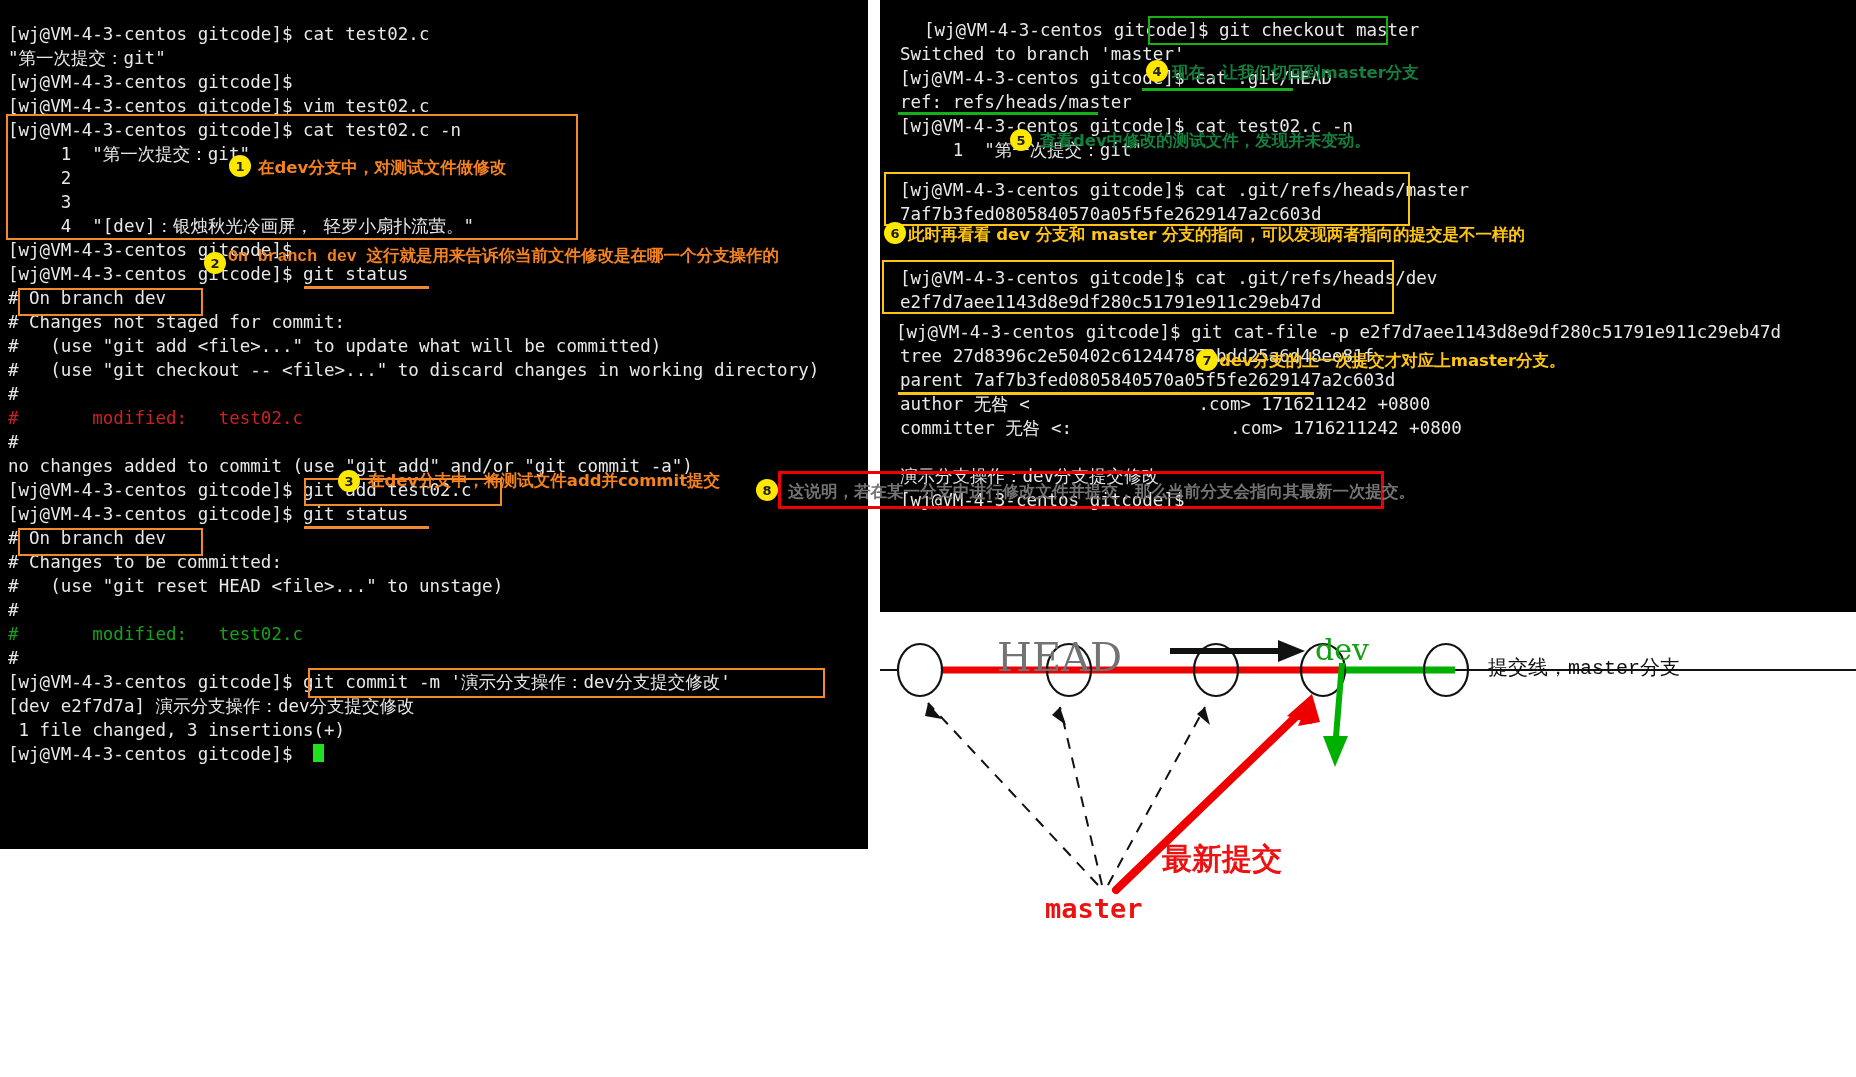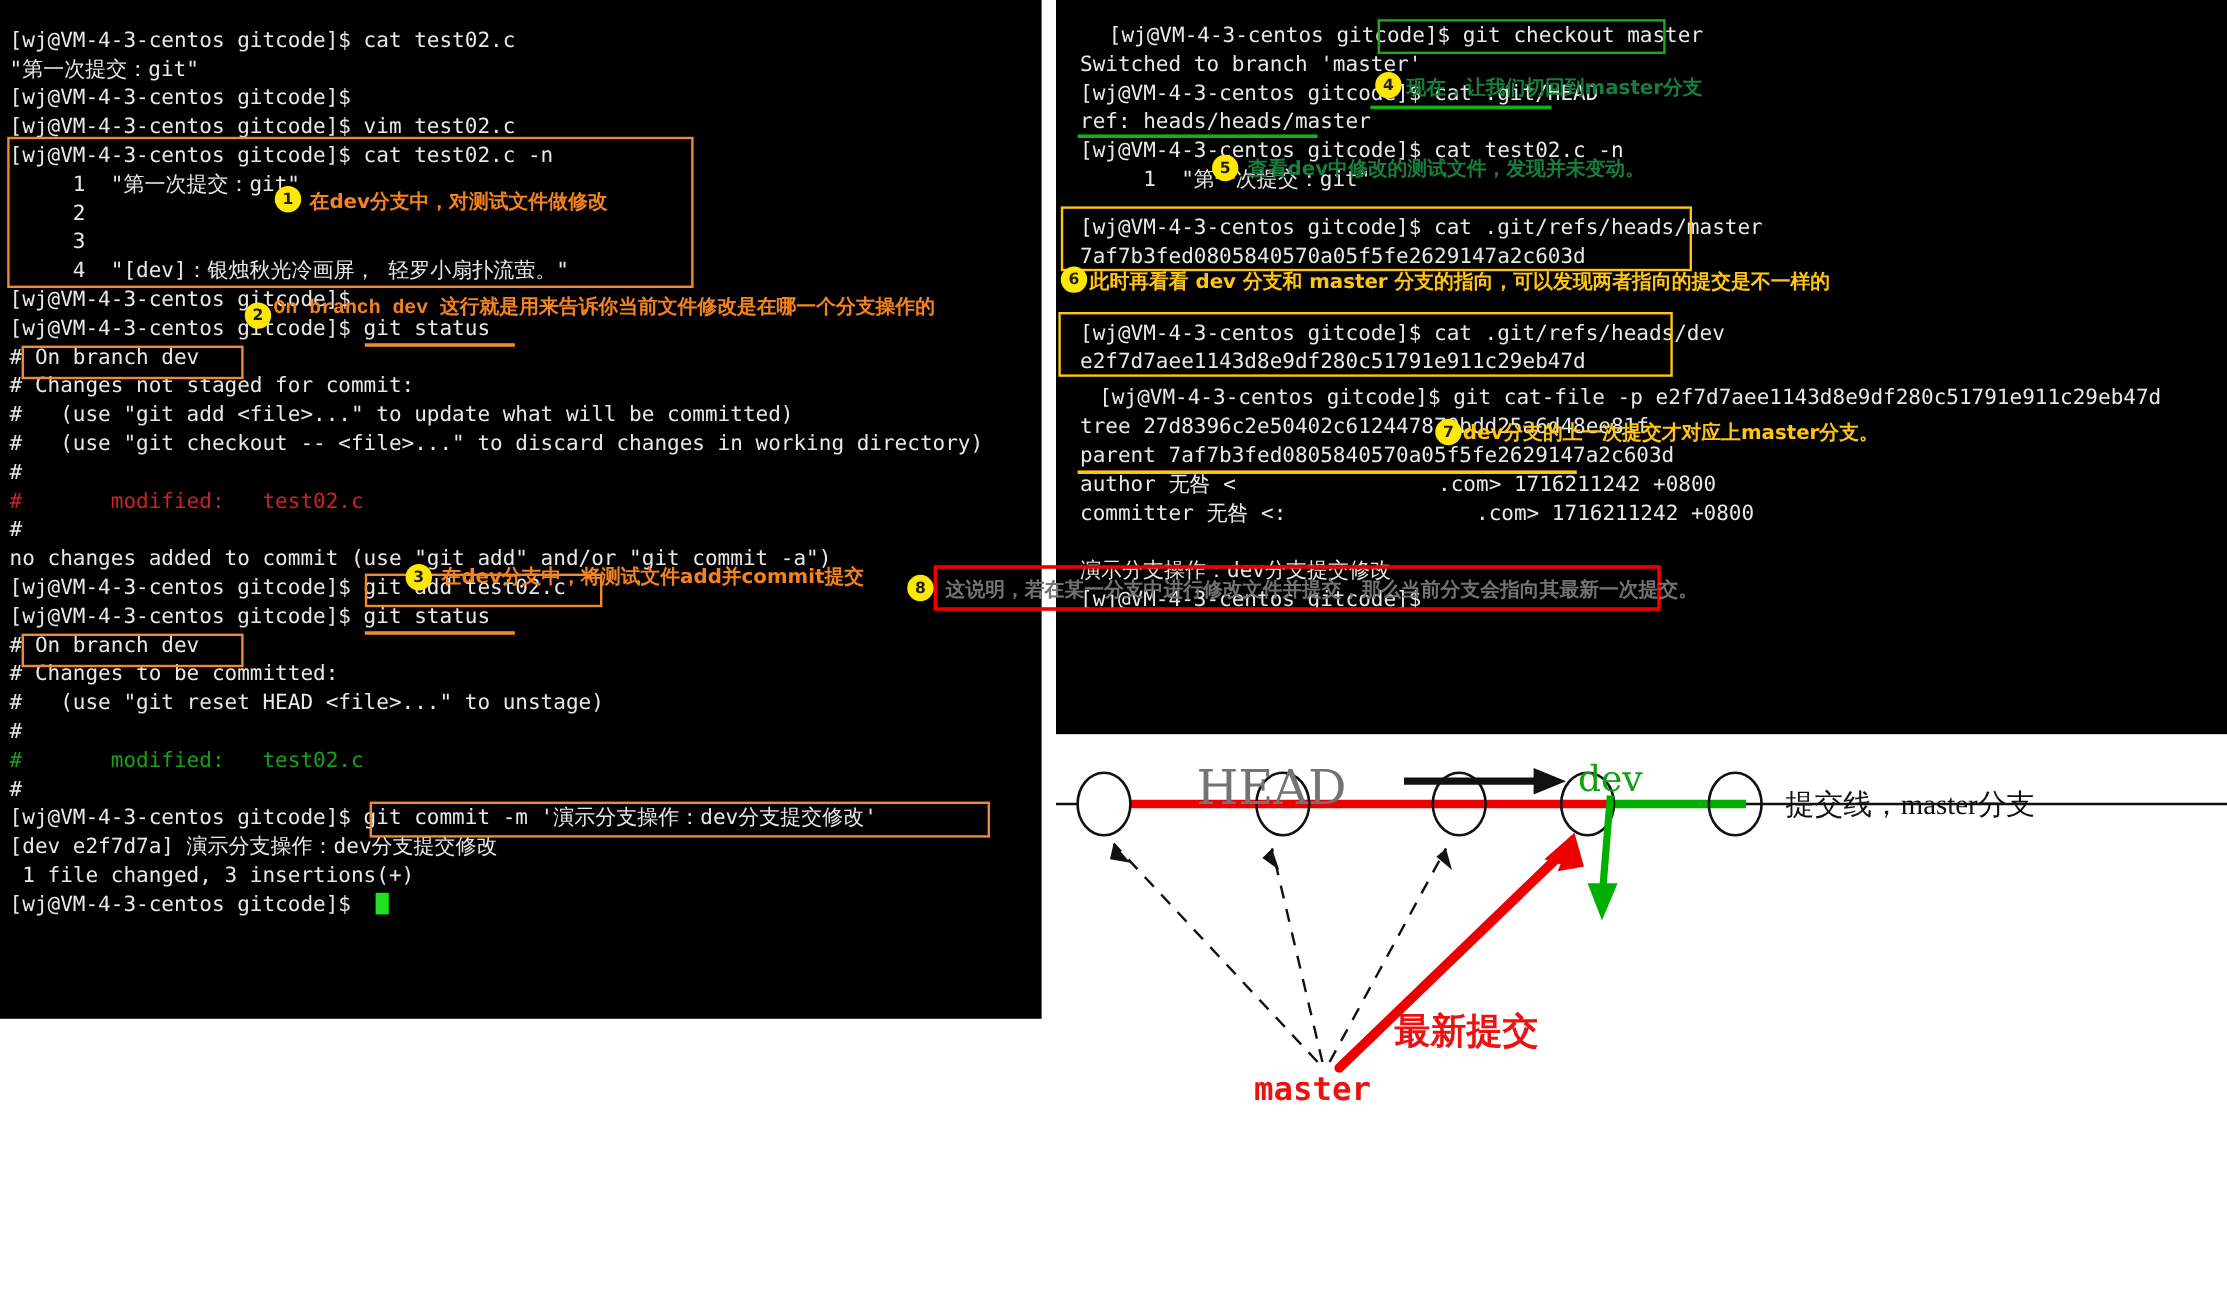--- a/index.html
+++ b/index.html
@@ -52,21 +52,21 @@
   .note-green{color:#15803d;}
   .note-yellow{color:#ffc512;}
   .note-red{color:#737373;}
 
   
   #diagram{position:absolute;left:880px;top:612px;width:976px;height:465px;background:#ffffff;}
   #diagram svg{display:block;}
   .dlabel{position:absolute;white-space:nowrap;}
   #lbl-head{font-family:"DejaVu Serif",serif;font-size:40px;color:#737373;}
   #lbl-dev{font-family:"DejaVu Serif",serif;font-size:30px;color:#12a012;}
-  #lbl-line{font-family:Liberation Serif, serif;font-size:24px;color:#111;}
+  #lbl-line{font-family:Liberation Mono, monospace;font-size:20px;color:#111;}
   #lbl-newest{font-family:"DejaVu Sans",sans-serif;font-size:30px;font-weight:bold;color:#ee1111;}
   #lbl-master{font-family:"DejaVu Sans Mono",monospace;font-size:27px;font-weight:bold;color:#ee1111;}
   .cursor{position:absolute;width:11px;height:18px;background:#20e020;}
 </style>
 </head>
 <body>
 
 <div class="stage">
 
   <div class="term" id="term-left">
@@ -109,28 +109,28 @@
     <div class="box box-orange" style="left:304px;top:478px;width:198px;height:28px;"></div>
     <div class="ul ul-orange" style="left:304px;top:526px;width:125px;"></div>
     <div class="box box-orange" style="left:18px;top:528px;width:185px;height:28px;"></div>
     <div class="box box-orange" style="left:308px;top:668px;width:517px;height:30px;"></div>
   </div>
 
   <div class="term" id="term-right">
     <div class="line" style="left:20px;top:18px;margin-left:24px;">[wj@VM-4-3-centos gitcode]$ git checkout master</div>
     <div class="line" style="left:20px;top:42px;">Switched to branch 'master'</div>
     <div class="line" style="left:20px;top:66px;">[wj@VM-4-3-centos gitcode]$ cat .git/HEAD</div>
-    <div class="line" style="left:20px;top:90px;">ref: heads/heads/master</div>
+    <div class="line" style="left:20px;top:90px;">ref: refs/heads/master</div>
     <div class="line" style="left:20px;top:114px;">[wj@VM-4-3-centos gitcode]$ cat test02.c -n</div>
     <div class="line" style="left:20px;top:138px;">     1  "第一次提交：git"</div>
     <div class="line" style="left:20px;top:178px;">[wj@VM-4-3-centos gitcode]$ cat .git/refs/heads/master</div>
     <div class="line" style="left:20px;top:202px;">7af7b3fed0805840570a05f5fe2629147a2c603d</div>
     <div class="line" style="left:20px;top:266px;">[wj@VM-4-3-centos gitcode]$ cat .git/refs/heads/dev</div>
     <div class="line" style="left:20px;top:290px;">e2f7d7aee1143d8e9df280c51791e911c29eb47d</div>
-    <div class="line" style="left:36px;top:320px;">[wj@VM-4-3-centos gitcode]$ git cat-file -p e2f7d7aee1143d8e9df280c51791e911c29eb47d</div>
+    <div class="line" style="left:16px;top:320px;">[wj@VM-4-3-centos gitcode]$ git cat-file -p e2f7d7aee1143d8e9df280c51791e911c29eb47d</div>
     <div class="line" style="left:20px;top:344px;">tree 27d8396c2e50402c612447870bdd25a6d48ee81f</div>
     <div class="line" style="left:20px;top:368px;">parent 7af7b3fed0805840570a05f5fe2629147a2c603d</div>
     <div class="line" style="left:20px;top:392px;">author 无咎 &lt;                .com&gt; 1716211242 +0800</div>
     <div class="line" style="left:20px;top:416px;">committer 无咎 &lt;:               .com&gt; 1716211242 +0800</div>
     <div class="line" style="left:20px;top:464px;">演示分支操作：dev分支提交修改</div>
     <div class="line" style="left:20px;top:488px;">[wj@VM-4-3-centos gitcode]$</div>
 
     <div class="box box-green" style="left:268px;top:16px;width:240px;height:29px;"></div>
     <div class="ul ul-green" style="left:262px;top:88px;width:151px;"></div>
     <div class="ul ul-green" style="left:18px;top:112px;width:200px;"></div>

